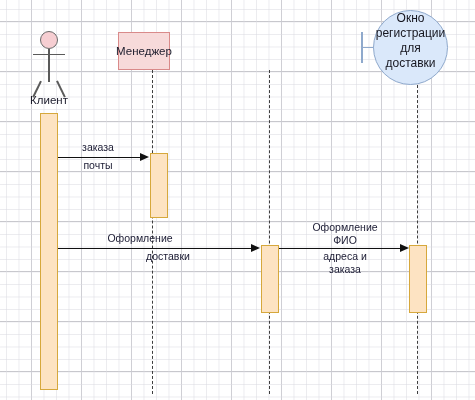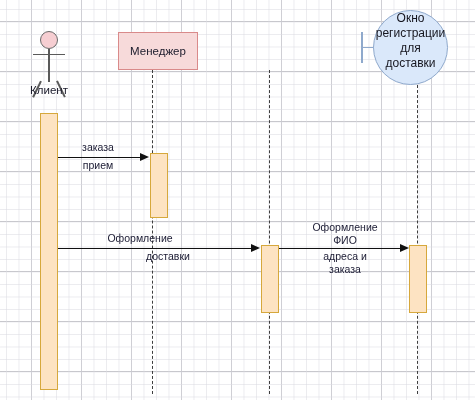--- a/index.html
+++ b/index.html
@@ -101,24 +101,24 @@
 <div id="canvas">
 
   <div>
     <div class="actor-head" style="left:40px;top:31px;"></div>
     <div class="stick" style="left:48.2px;top:49px;width:1.8px;height:33px;"></div>
     <div class="stick" style="left:33px;top:53.5px;width:32px;height:1.8px;"></div>
     <div class="stick" style="left:40px;top:81px;width:1.6px;height:18px;
          transform:rotate(26deg);transform-origin:top center;"></div>
     <div class="stick" style="left:56px;top:81px;width:1.6px;height:18px;
          transform:rotate(-26deg);transform-origin:top center;"></div>
-    <div class="actor-label" style="left:19px;top:84px;width:60px;">Клиент</div>
+    <div class="actor-label" style="left:19px;top:94px;width:60px;">Клиент</div>
   </div>
 
-  <div class="lifebox" style="left:118px;top:32px;width:80px;height:38px;">
+  <div class="lifebox" style="left:118px;top:32px;width:52px;height:38px;">
     <span>Менеджер</span>
   </div>
 
 
   <div>
     <div class="boundary-bar" style="left:361px;top:32px;width:2.2px;height:31px;"></div>
     <div class="boundary-bar" style="left:361px;top:46.5px;width:14px;height:1.6px;"></div>
     <div class="boundary-circle" style="left:373px;top:10px;width:75px;height:75px;">
       <span style="white-space:pre-line;">Окно
 регистрации
@@ -132,21 +132,21 @@
 
   <div class="activation" style="left:40px;top:113px;width:18px;height:277px;"></div>
   <div class="activation" style="left:150px;top:153px;width:18px;height:65px;"></div>
   <div class="activation" style="left:260.5px;top:245px;width:18px;height:68px;"></div>
   <div class="activation" style="left:408.5px;top:245px;width:18px;height:68px;"></div>
 
   <div>
     <div class="msg-line" style="left:58px;top:157px;width:83px;"></div>
     <div class="msg-arrow" style="left:140px;top:152.5px;"></div>
     <div class="msg-label" style="left:62px;top:141px;width:72px;">заказа</div>
-    <div class="msg-label" style="left:62px;top:159px;width:72px;">прием</div>
+    <div class="msg-label" style="left:62px;top:159px;width:72px;">почты</div>
   </div>
 
   <div>
     <div class="msg-line" style="left:58px;top:248px;width:194px;"></div>
     <div class="msg-arrow" style="left:251px;top:243.5px;"></div>
     <div class="msg-label" style="left:92px;top:232px;width:96px;">Оформление</div>
     <div class="msg-label" style="left:120px;top:250px;width:96px;">доставки</div>
   </div>
 
   <div>

